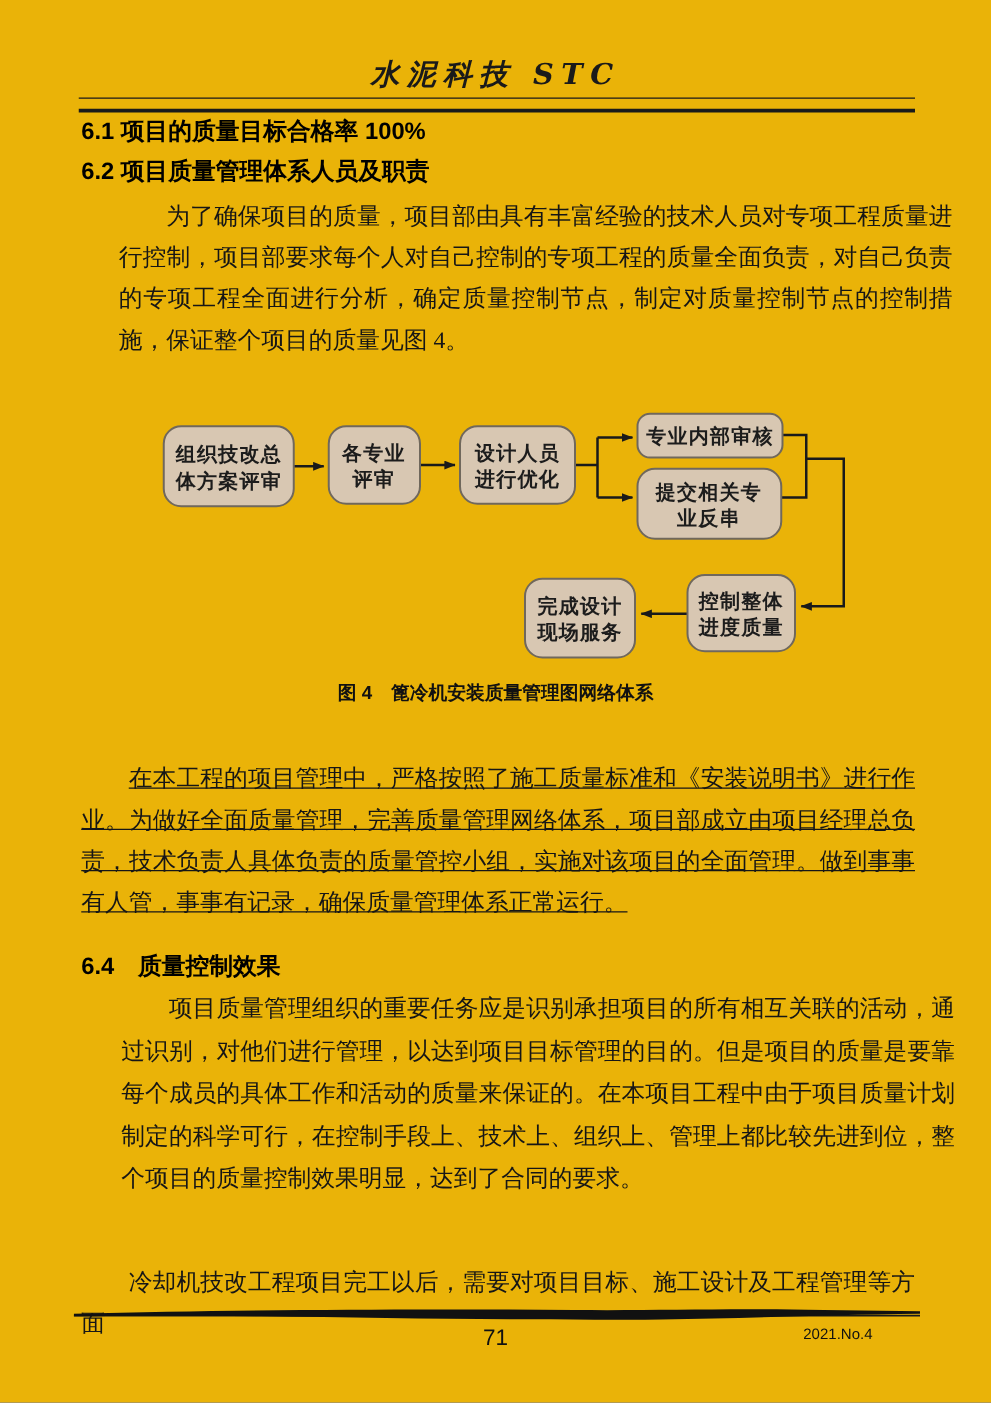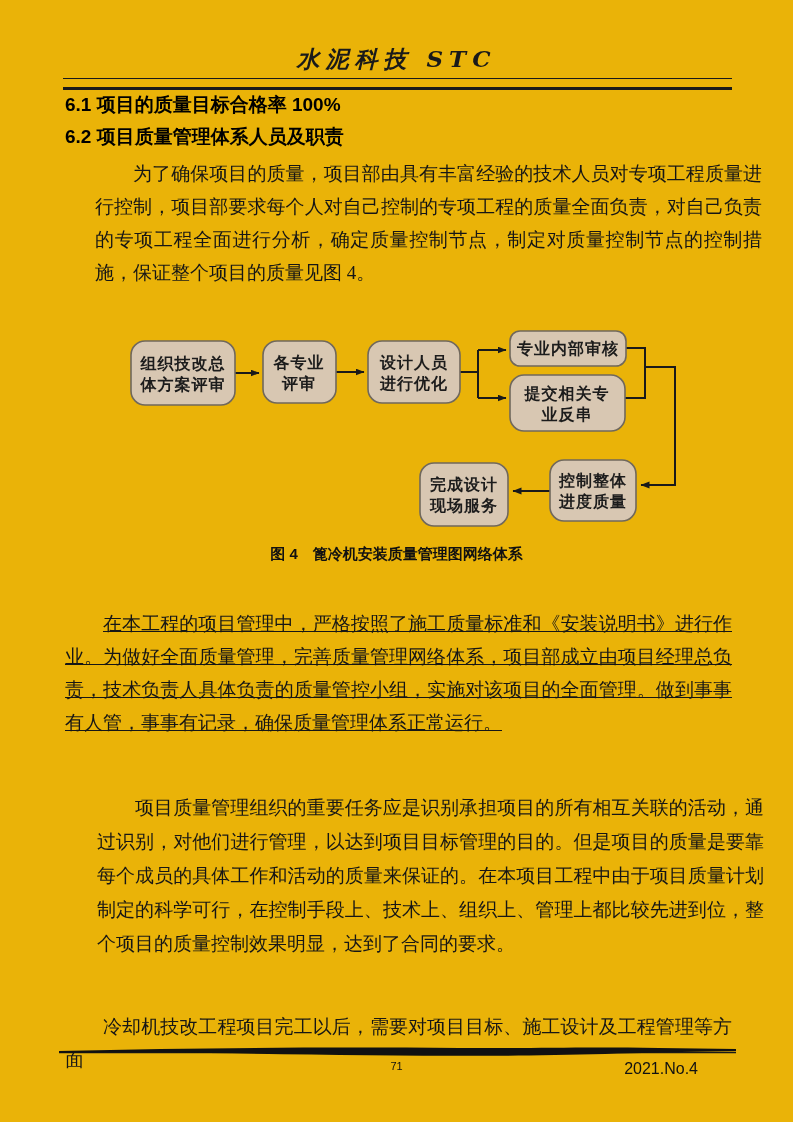--- a/index.html
+++ b/index.html
@@ -55,26 +55,26 @@
     text-align:center;
     font-family:"Liberation Sans","DejaVu Sans",sans-serif;
     font-weight:bold; font-size:15px; color:#111;
     white-space:pre-wrap;
   }
   .footer-rule-svg { position:absolute; top:1045px; left:59px; }
   .footer-page-number {
     position:absolute; top:1060px; left:0; width:100%;
     text-align:center;
     font-family:"Liberation Sans","DejaVu Sans",sans-serif;
-    font-size:11px; color:#111;
+    font-size:18px; color:#111;
   }
   .footer-issue {
     position:absolute; top:1060px; right:95px;
     font-family:"Liberation Sans","DejaVu Sans",sans-serif;
-    font-size:16px; color:#111;
+    font-size:12px; color:#111;
   }
 </style>
 </head>
 <body>
 
 <div class="page">
 
   <div class="journal-title">水泥科技 STC</div>
   <div class="rule-thin"></div>
   <div class="rule-thick"></div>
@@ -125,20 +125,21 @@
       <text x="475" y="189">进度质量</text>
       <text x="346" y="172">完成设计</text>
       <text x="346" y="193">现场服务</text>
     </g>
   </svg>
 
   <div class="fig-caption">图 4　篦冷机安装质量管理图网络体系</div>
 
   <div class="para p63">在本工程的项目管理中，严格按照了施工质量标准和《安装说明书》进行作业。为做好全面质量管理，完善质量管理网络体系，项目部成立由项目经理总负责，技术负责人具体负责的质量管控小组，实施对该项目的全面管理。做到事事有人管，事事有记录，确保质量管理体系正常运行。</div>
 
+  <div class="h-sec h64">6.4　质量控制效果</div>
   <div class="para p64">项目质量管理组织的重要任务应是识别承担项目的所有相互关联的活动，通过识别，对他们进行管理，以达到项目目标管理的目的。但是项目的质量是要靠每个成员的具体工作和活动的质量来保证的。在本项目工程中由于项目质量计划制定的科学可行，在控制手段上、技术上、组织上、管理上都比较先进到位，整个项目的质量控制效果明显，达到了合同的要求。</div>
 
   <div class="para p7">冷却机技改工程项目完工以后，需要对项目目标、施工设计及工程管理等方面</div>
 
   <svg class="footer-rule-svg" width="677" height="16" viewBox="0 0 677 16" xmlns="http://www.w3.org/2000/svg">
     <line x1="0" y1="7.5" x2="677" y2="7.5" stroke="#1a1a1a" stroke-width="1.4"></line>
     <path d="M0,6 C150,2.5 280,2 400,3 C470,3.6 520,1.5 600,3 L677,4
              L677,6 C600,7 540,9.5 470,10.5 C380,11.5 260,9.5 150,8 C90,7.2 40,7.5 0,8 Z" fill="#111"></path>
   </svg>
 

